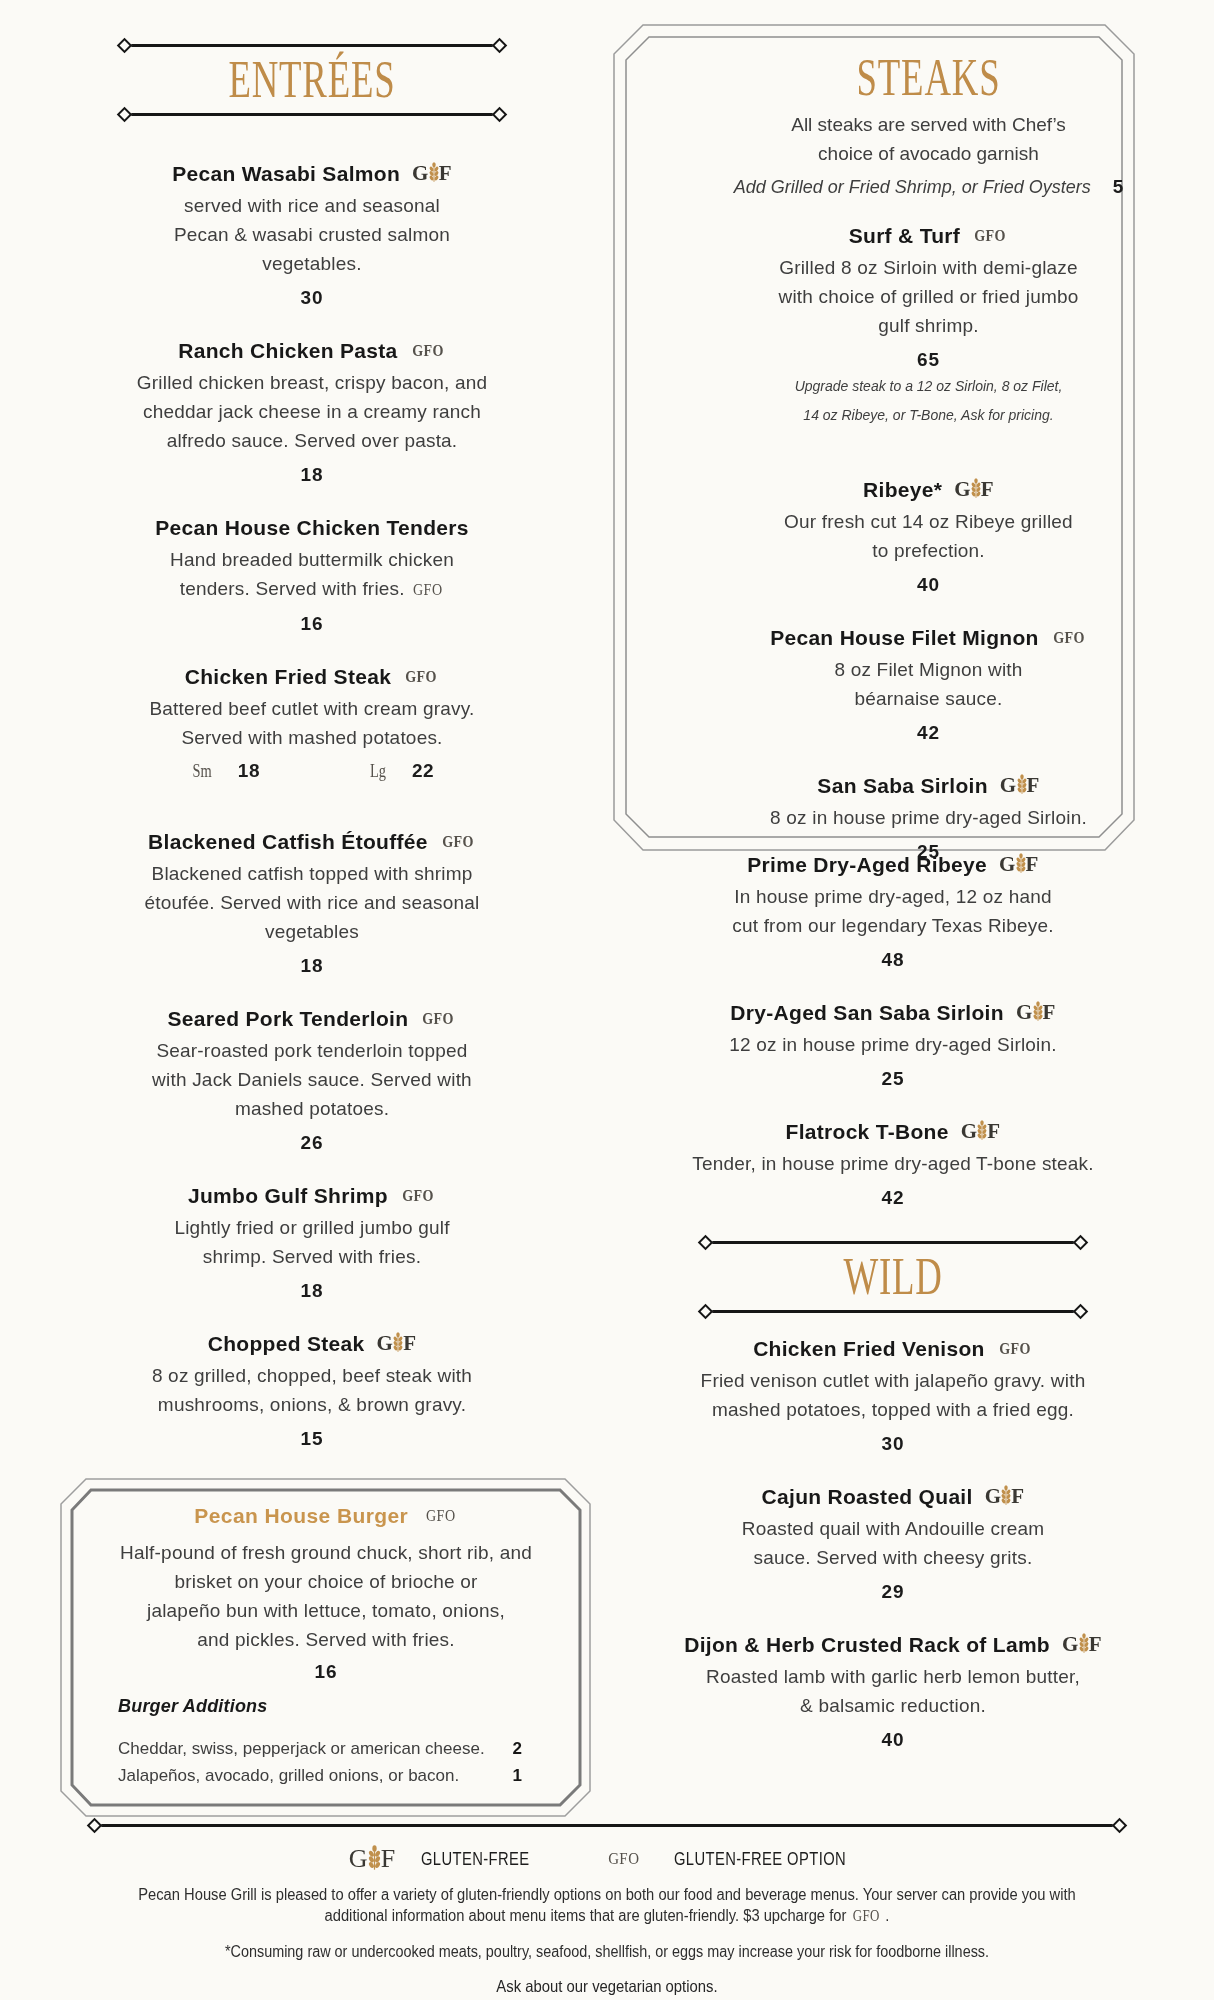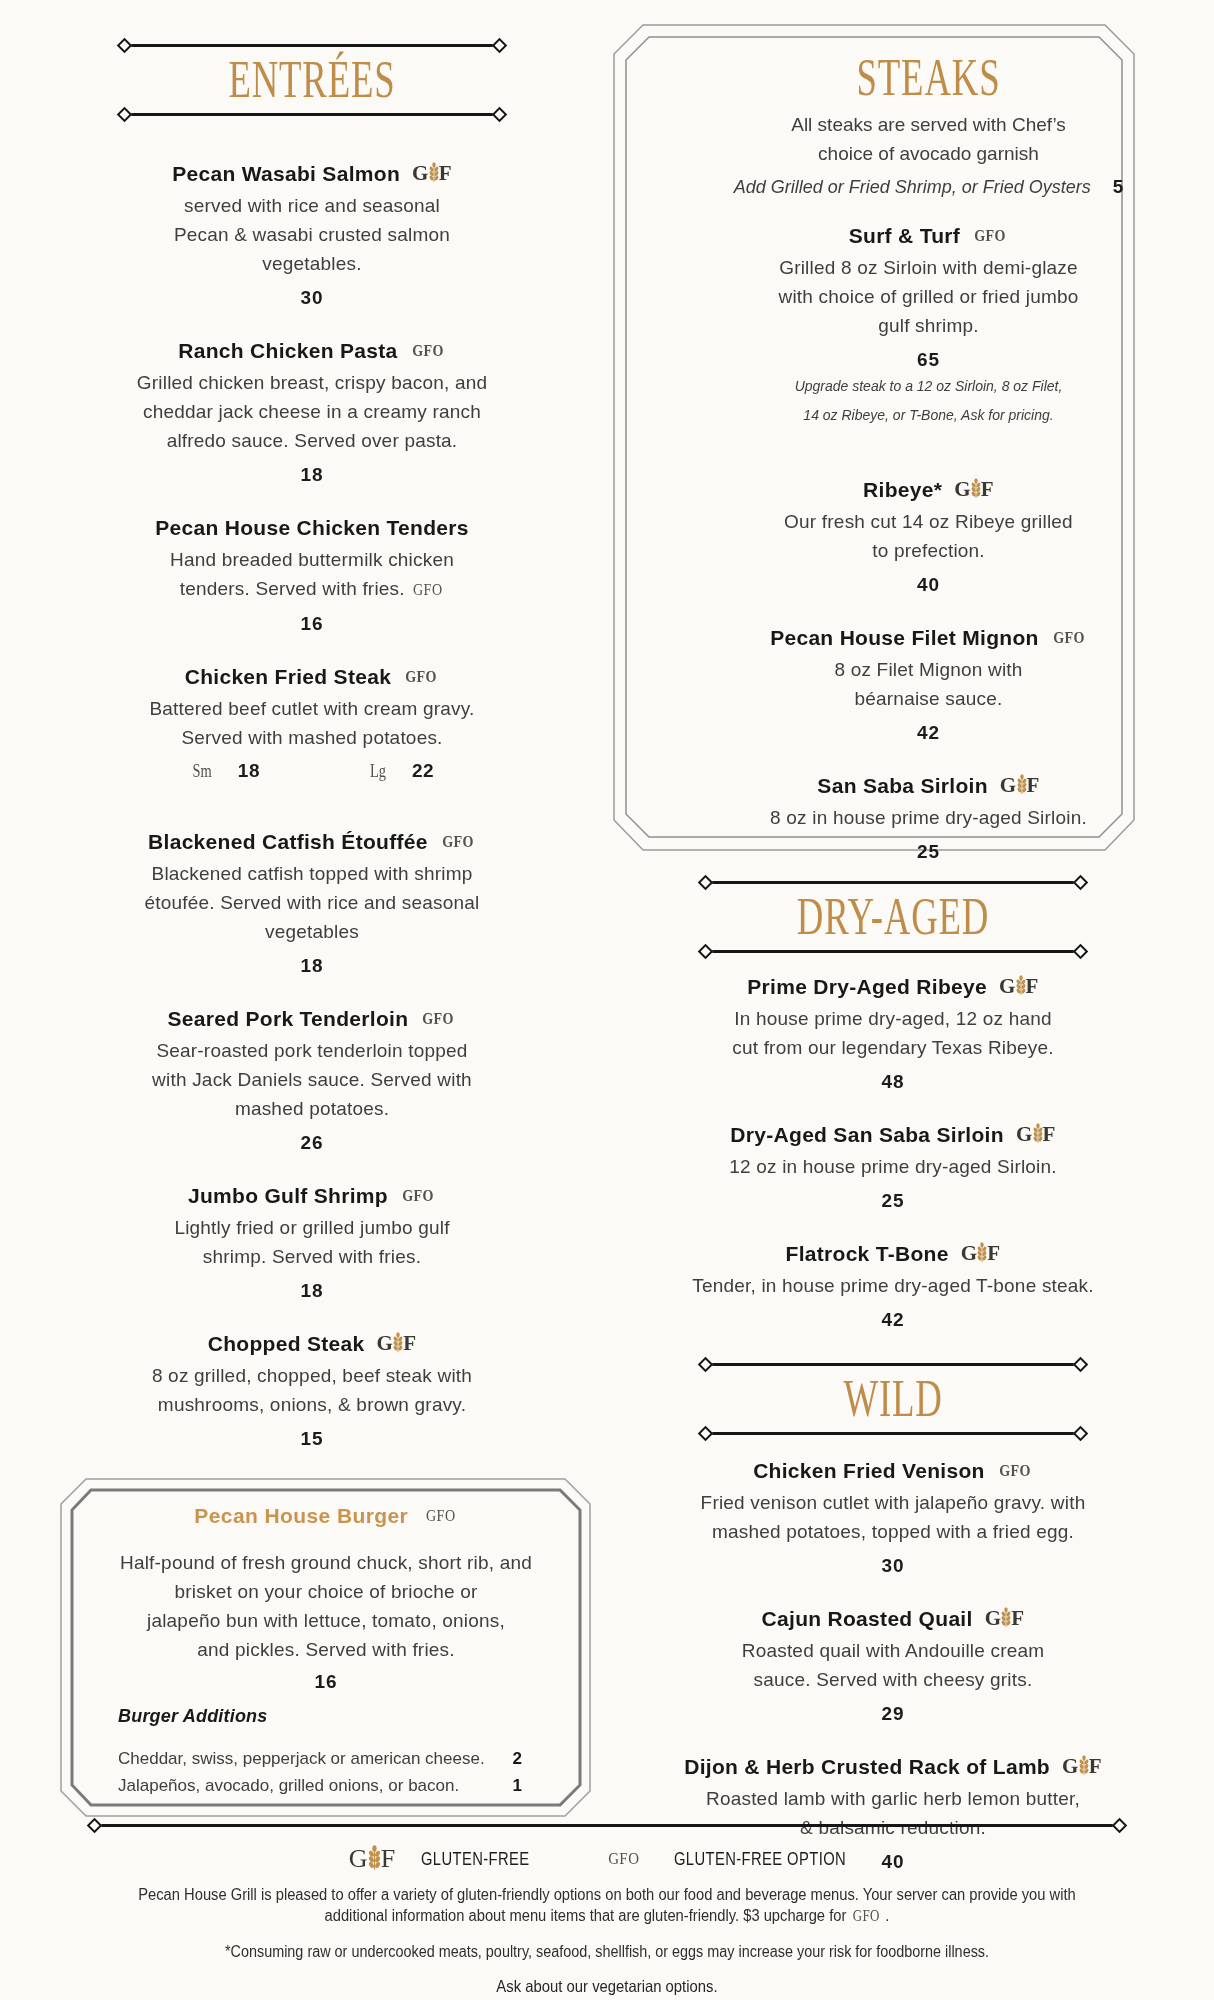--- a/index.html
+++ b/index.html
@@ -62,21 +62,21 @@
                line-height:64px; letter-spacing:1px; transform:scale(.8,1.15); margin-top:8px; }
   .intro-line { font-size:19px; line-height:29px; color:#3e3e3e; }
   .addon-row { display:flex; justify-content:center; align-items:baseline; gap:22px;
                margin:8px 0 24px; }
   .addon-text { font-style:italic; font-size:18px; color:#3e3e3e; }
   .addon-price { font-weight:bold; font-size:19px; color:#1b1b1b; }
 
   .burger-box { width:532px; height:340px; margin:16px 0 0 -32px; }
   .burger-content { position:relative; padding:26px 20px 0; }
   .burger-title-row { display:flex; justify-content:center; align-items:center; gap:16px;
-                      margin-bottom:20px; }
+                      margin-bottom:10px; }
   .burger-title { font-size:21px; font-weight:bold; letter-spacing:.4px; color:#c9954e; }
   .burger-content .price { margin-top:5px; }
   .additions { text-align:left; margin-top:12px; padding:0 50px 0 38px; }
   .additions-heading { font-size:18px; font-weight:bold; font-style:italic; color:#191919;
                        letter-spacing:.2px; margin-bottom:18px; }
   .add-row { display:flex; justify-content:space-between; align-items:baseline;
              font-size:17px; line-height:27px; color:#3e3e3e; }
   .add-price { font-weight:bold; font-size:17px; color:#161616; }
 
   
@@ -357,33 +357,20 @@
                 </span>
       </div>
       <div class="desc-line">8 oz in house prime dry-aged Sirloin.</div>
       <div class="price">25</div>
 
     </div>
           </div>
       </div>
     </div>
 
-    <div class="sec-header dry">
-      <div class="rule">
-          <i class="dm"></i>
-          <i class="ln"></i>
-          <i class="dm"></i>
-        </div>
-      <div class="sec-title">DRY-AGED</div>
-      <div class="rule">
-          <i class="dm"></i>
-          <i class="ln"></i>
-          <i class="dm"></i>
-        </div>
-    </div>
     <div id="dry-aged-items">
     <div class="item">
       <div class="item-head">
         <span class="item-name">Prime Dry-Aged Ribeye</span>
             <span class="badge-gf">
               <span>G</span>
               <svg width="12" height="20" viewBox="0 0 16 26">
                 <g fill="#c0904c">
                   <ellipse cx="8" cy="3.4" rx="2.3" ry="3.4"></ellipse>
                   <ellipse cx="4.7" cy="9" rx="2.2" ry="3.5" transform="rotate(-30 4.7 9)"></ellipse>

